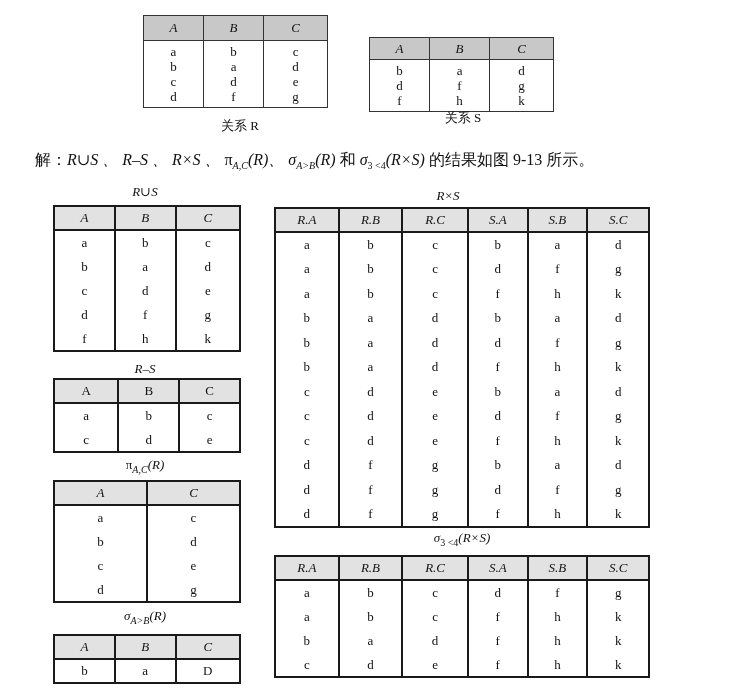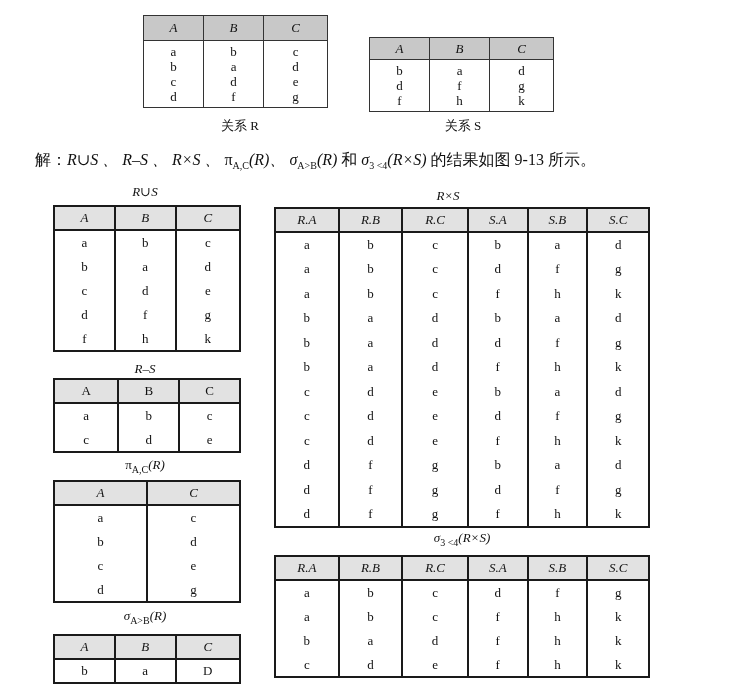--- a/index.html
+++ b/index.html
@@ -13,21 +13,21 @@
   .top td.cellbody { padding-top:3px; padding-bottom:3px; }
   .grid { border:2px solid #1a1a1a; }
   .grid th { background:#e2e2e2; font-style:italic; font-weight:normal; font-size:13px;
              border-left:2px solid #1a1a1a; border-right:2px solid #1a1a1a; border-bottom:2px solid #1a1a1a; }
   .grid td { text-align:center; font-size:13px; border-left:2px solid #1a1a1a; border-right:2px solid #1a1a1a; padding:0; }
   .grid th.upright { font-style:normal; }
   .caption { position:absolute; font-size:13px; text-align:center; white-space:nowrap; }
   .caption i { font-style:italic; }
   .para { position:absolute; left:35px; top:150px; font-size:16px; white-space:nowrap; }
   .para i { font-style:italic; }
-  sub { font-size:10px; }
+  sub { font-size:10px; font-style:italic; }
   .watermark { position:absolute; left:590px; top:701px; font-size:10px; color:rgba(150,150,150,0.75);
                font-family:Liberation Serif, serif; white-space:nowrap; }
 </style>
 </head>
 <body>
 
 <table class="top" style="left:143px; top:15px; width:185px;">
   <thead>
     <tr>
       <th>A</th>
@@ -81,21 +81,21 @@
           <div>h</div>
       </td>
       <td class="cellbody">
         <div>d</div>
           <div>g</div>
           <div>k</div>
       </td>
     </tr>
   </tbody>
 </table>
-<div class="caption" style="left:433px; top:117px; width:60px;">关系 S</div>
+<div class="caption" style="left:433px; top:109px; width:60px;">关系 S</div>
 
 <div class="para">
   <span>解：</span><i>R∪S 、 R–S 、 R×S 、 </i><span>π</span><sub>A,C</sub><i>(R)、 </i><i>σ</i><sub>A&gt;B</sub><i>(R)</i><span> 和 </span><i>σ</i><sub style="font-style:normal;">3 &lt;4</sub><i>(R×S)</i><span> 的结果如图 9-13 所示。</span>
 </div>
 
 <div class="caption" style="left:110px; top:184px; width:70px;"><i>R∪S</i></div>
 <table class="grid" style="left:53px; top:205px; width:188px;">
   <thead>
       <tr style="height:24px;">
     <th>A</th>

